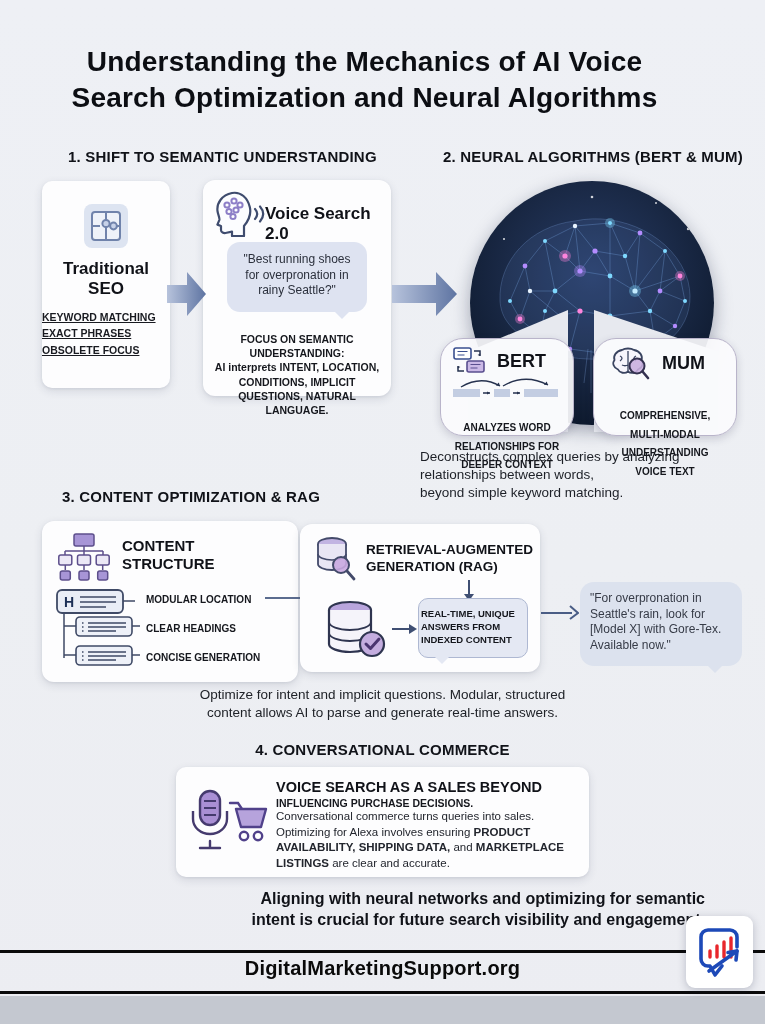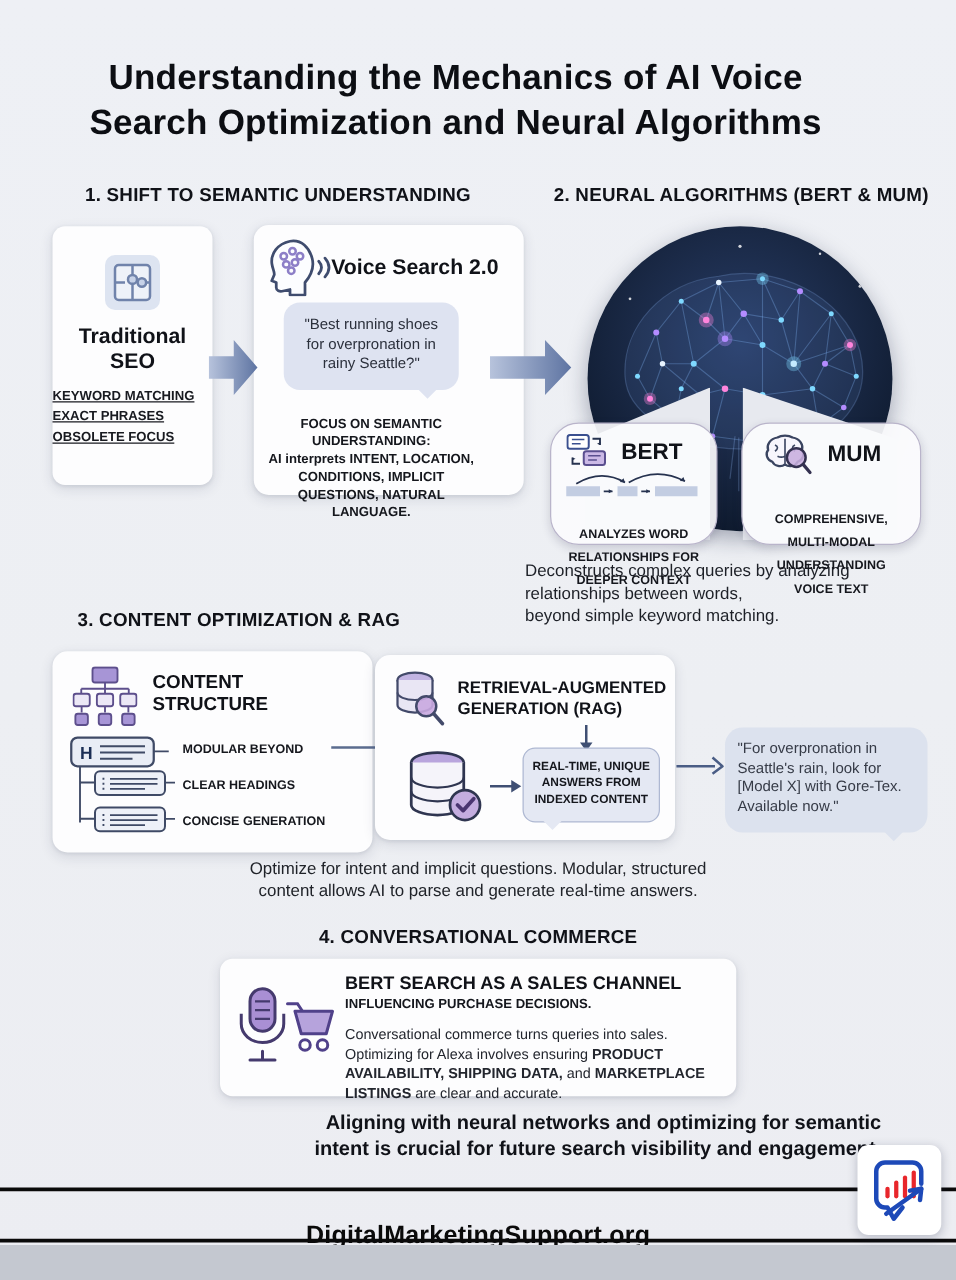--- a/index.html
+++ b/index.html
@@ -19,21 +19,21 @@
   .bubble:after{content:"";position:absolute;width:0;height:0;border:9px solid transparent;}
   .bubble.tail-br:after{border-top-color:#dee3f1;right:16px;bottom:-16px;}
   .bubble.tail-bl:after{border-top-color:#e4e8f3;left:14px;bottom:-16px;}
   .bubble.tail-br2:after{border-top-color:#dce2ee;right:18px;bottom:-16px;}
   .mini-card{position:absolute;background:rgba(251,251,253,.92);border:1px solid #b9b4ca;
              border-radius:23px;box-shadow:0 3px 8px rgba(40,40,70,.18);}
   .lbl10{font-size:10px;font-weight:bold;line-height:1.45;color:#15171d;}
   .wedge{position:absolute;background:#e7e9ef;}
   .footer-line{position:absolute;left:0;width:765px;height:3px;background:#0a0a0a;}
   .site{position:absolute;left:0;top:957px;width:765px;text-align:center;
-        font-size:20px;font-weight:bold;letter-spacing:.2px;color:#0a0a0a;margin-top:20px;}
+        font-size:20px;font-weight:bold;letter-spacing:.2px;color:#0a0a0a;}
   .gray-band{position:absolute;left:0;top:996px;width:765px;height:28px;background:#c4c8d0;}
   .logo-box{position:absolute;left:686px;top:916px;width:67px;height:72px;background:#fff;
             border-radius:9px;box-shadow:0 2px 8px rgba(30,40,70,.25);z-index:6;
             display:flex;align-items:center;justify-content:center;}
   svg{display:block;}
 </style>
 </head>
 <body>
 
 <div class="page">
@@ -70,21 +70,21 @@
       <defs>
           <linearGradient id="g1" x1="0" y1="0" x2="1" y2="0">
         <stop offset="0" stop-color="#b7c3dc"></stop>
             <stop offset="1" stop-color="#5e74a2"></stop>
           </linearGradient>
         </defs>
       <polygon points="0,15 20,15 20,2 39,24 20,46 20,33 0,33" fill="url(#g1)"></polygon>
     </svg>
   </div>
 
-  <div class="card" style="left:203px;top:180px;width:216px;height:216px;">
+  <div class="card" style="left:203px;top:180px;width:188px;height:216px;">
     <div class="abs" style="left:10px;top:11px;">
       <svg width="52" height="46" viewBox="0 0 52 46">
         <path d="M19 2 C9 4 3.5 12 4.5 20 C5 24 6.8 26.5 6.4 28.8 L4.4 33.6 L8 35 L8 39 C8 41.4 10.4 42.6 13.6 41.8 L19 40.6 L19 45 L31 45 L31 35 C36 29 38.4 22.5 36.8 16 C34.6 7 28 0.4 19 2 Z" fill="#fcfdff" stroke="#3f4c6e" stroke-width="2.2" stroke-linejoin="round"></path>
         <g fill="none" stroke="#8d7fc7" stroke-width="2">
           <circle cx="14" cy="14" r="2.6"></circle>
             <circle cx="21" cy="10" r="2.6"></circle>
             <circle cx="27" cy="14" r="2.6"></circle>
           <circle cx="16" cy="20.5" r="2.6"></circle>
             <circle cx="23" cy="19" r="2.6"></circle>
             <circle cx="20" cy="25.5" r="2.6"></circle>
@@ -273,21 +273,21 @@
         <path d="M28 14 h36 M28 19 h36 M28 24 h26" stroke="#3f4a66" stroke-width="1.6"></path>
         <rect x="24" y="34" width="56" height="19" rx="4" fill="#eef1f8" stroke="#3f4a66" stroke-width="1.6"></rect>
         <path d="M30 40 h1.5 M30 44 h1.5 M30 48 h1.5" stroke="#3f4a66" stroke-width="1.6"></path>
         <path d="M36 40 h38 M36 44 h38 M36 48 h28" stroke="#3f4a66" stroke-width="1.4"></path>
         <rect x="24" y="63" width="56" height="19" rx="4" fill="#eef1f8" stroke="#3f4a66" stroke-width="1.6"></rect>
         <path d="M30 69 h1.5 M30 73 h1.5 M30 77 h1.5" stroke="#3f4a66" stroke-width="1.6"></path>
         <path d="M36 69 h38 M36 73 h38 M36 77 h28" stroke="#3f4a66" stroke-width="1.4"></path>
         <path d="M71 18 h12 M80 43 h8 M80 72 h8" stroke="#3f4a66" stroke-width="1.4"></path>
       </svg>
     </div>
-    <div class="abs lbl10" style="left:104px;top:72px;">MODULAR BEYOND</div>
+    <div class="abs lbl10" style="left:104px;top:72px;">MODULAR LOCATION</div>
     <div class="abs lbl10" style="left:104px;top:101px;">CLEAR HEADINGS</div>
     <div class="abs lbl10" style="left:104px;top:130px;">CONCISE GENERATION</div>
   </div>
 
   <div class="abs" style="left:265px;top:597px;width:36px;height:2px;background:#5b6c8f;"></div>
 
   <div class="card" style="left:300px;top:524px;width:240px;height:148px;">
     <div class="abs" style="left:14px;top:12px;">
       <svg width="44" height="46" viewBox="0 0 44 46">
         <ellipse cx="18" cy="8" rx="14" ry="6" fill="#c2b4e2" stroke="#434a6a" stroke-width="1.8"></ellipse>
@@ -314,21 +314,21 @@
         <path d="M42 44 l4.5 4.5 L55 39" fill="none" stroke="#4a3570" stroke-width="3" stroke-linecap="round" stroke-linejoin="round"></path>
       </svg>
     </div>
     <div class="abs" style="left:92px;top:98px;">
       <svg width="26" height="14" viewBox="0 0 26 14">
         <path d="M0 7 h18" stroke="#3f4f73" stroke-width="2"></path>
         <path d="M25 7 l-8 -5 v10 z" fill="#3f4f73"></path>
       </svg>
     </div>
     <div class="bubble tail-bl" style="left:118px;top:74px;width:108px;height:58px;background:#e4e8f3;border:1px solid #aeb8d2;border-radius:10px;">
-      <div class="prel" style="padding:9px 2px;text-align:center;font-size:9.5px;font-weight:bold;line-height:1.35;color:#15171d;">REAL-TIME, UNIQUE
+      <div class="prel" style="padding:9px 2px;text-align:left;font-size:9.5px;font-weight:bold;line-height:1.35;color:#15171d;">REAL-TIME, UNIQUE
 ANSWERS FROM
 INDEXED CONTENT</div>
     </div>
   </div>
 
   <div class="abs" style="left:541px;top:604px;">
     <svg width="38" height="16" viewBox="0 0 38 16">
       <path d="M0 9 h31" stroke="#4a5d85" stroke-width="2"></path>
       <path d="M29 2 l8 7 -8 6" fill="none" stroke="#4a5d85" stroke-width="2"></path>
     </svg>
@@ -353,23 +353,23 @@
         <path d="M16 12 h12 M16 19 h12 M16 26 h12" stroke="#453a6e" stroke-width="1.8"></path>
         <path d="M5 22 v8 a17 15 0 0 0 34 0 v-8" fill="none" stroke="#453a6e" stroke-width="2.4"></path>
         <path d="M22 52 v7 M12 59 h20" stroke="#453a6e" stroke-width="2.4" stroke-linecap="round"></path>
         <path d="M42 14 h8 l4 6" fill="none" stroke="#50418a" stroke-width="2.4" stroke-linecap="round"></path>
         <path d="M48 20 h30 l-5 18 h-20 z" fill="#b6a3dc" stroke="#50418a" stroke-width="2.4" stroke-linejoin="round"></path>
         <circle cx="56" cy="47" r="4.2" fill="#ffffff" stroke="#50418a" stroke-width="2.4"></circle>
         <circle cx="70" cy="47" r="4.2" fill="#ffffff" stroke="#50418a" stroke-width="2.4"></circle>
       </svg>
     </div>
     <div class="abs" style="left:100px;top:12px;width:300px;">
-      <div style="font-size:14.5px;font-weight:bold;color:#101218;">BERT SEARCH AS A SALES CHANNEL</div>
+      <div style="font-size:14.5px;font-weight:bold;color:#101218;">VOICE SEARCH AS A SALES BEYOND</div>
       <div style="font-size:10.5px;font-weight:bold;margin-top:2px;color:#15171d;">INFLUENCING PURCHASE DECISIONS.</div>
-      <div style="font-size:11.5px;line-height:1.35;margin-top:12px;color:#23262e;"><span>Conversational commerce turns queries into sales. Optimizing for Alexa involves ensuring </span><span class="b">PRODUCT AVAILABILITY, SHIPPING DATA,</span><span> and </span><span class="b">MARKETPLACE LISTINGS</span><span> are clear and accurate.</span></div>
+      <div style="font-size:11.5px;line-height:1.35;margin-top:0;color:#23262e;"><span>Conversational commerce turns queries into sales. Optimizing for Alexa involves ensuring </span><span class="b">PRODUCT AVAILABILITY, SHIPPING DATA,</span><span> and </span><span class="b">MARKETPLACE LISTINGS</span><span> are clear and accurate.</span></div>
     </div>
   </div>
 
   <div class="abs prel" style="left:60px;top:888px;width:645px;text-align:right;font-size:16px;font-weight:bold;line-height:1.32;color:#101218;">Aligning with neural networks and optimizing for semantic
 intent is crucial for future search visibility and engagement.</div>
 
   <div class="footer-line" style="top:950px;"></div>
   <div class="site">DigitalMarketingSupport.org</div>
   <div class="footer-line" style="top:991px;"></div>
   <div class="gray-band"></div>

